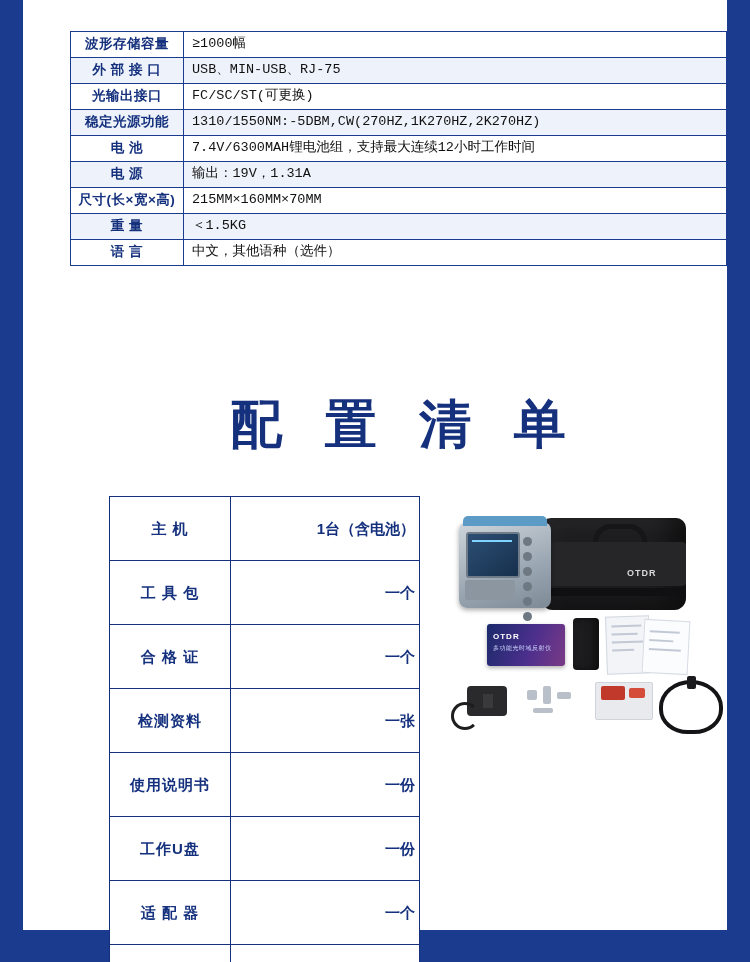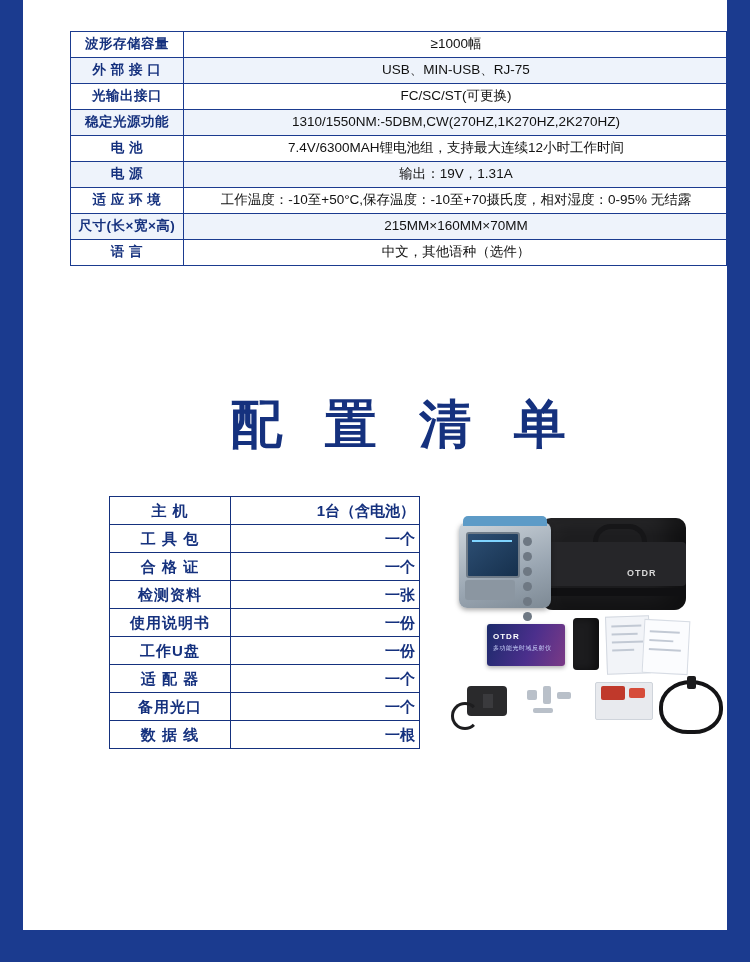--- a/index.html
+++ b/index.html
@@ -52,23 +52,24 @@
   }
   .spec-table td.label {
     width: 100px;
     text-align: center;
     font-weight: bold;
     color: #15317e;
     letter-spacing: 0.5px;
     white-space: nowrap;
   }
   .spec-table td.value {
-    text-align: center;
+    text-align: left;
     padding-left: 8px;
     color: #111111;
+    font-family: Liberation Mono, monospace;
   }
   .spec-table tr:nth-child(even) td {
     background: #eef3fb;
   }
   .spec-table tr:nth-child(odd) td {
     background: #ffffff;
   }
 
   
   .section-title {
@@ -94,21 +95,21 @@
     border-collapse: collapse;
     table-layout: fixed;
   }
   .config-table td {
     border: 1px solid #15317e;
     height: 23px;
     font-size: 15px;
     font-weight: bold;
     color: #15317e;
     text-align: center;
-    padding: 2px 4px;
+    padding: 20px 4px;
     line-height: 1.3;
     background: #ffffff;
     white-space: nowrap;
   }
   .config-table td.item {
     width: 112px;
     letter-spacing: 1px;
   }
   .config-table td.qty {
     width: 180px;
@@ -419,26 +420,26 @@
         </tr>
         <tr>
           <td class="label">电  池</td>
           <td class="value">7.4V/6300MAH锂电池组，支持最大连续12小时工作时间</td>
         </tr>
         <tr>
           <td class="label">电  源</td>
           <td class="value">输出：19V，1.31A</td>
         </tr>
         <tr>
-          <td class="label">适 应 环 境</td>
-          <td class="value">工作温度：-10至+50°C,保存温度：-10至+70摄氏度，相对湿度：0-95% 无结露</td>
-        </tr>
-        <tr>
           <td class="label">尺寸(长×宽×高)</td>
           <td class="value">215MM×160MM×70MM</td>
+        </tr>
+        <tr>
+          <td class="label">重  量</td>
+          <td class="value">＜1.5KG</td>
         </tr>
         <tr>
           <td class="label">语  言</td>
           <td class="value">中文，其他语种（选件）</td>
         </tr>
       </tbody>
     </table>
 
     <div class="section-title">配 置 清 单</div>
 

